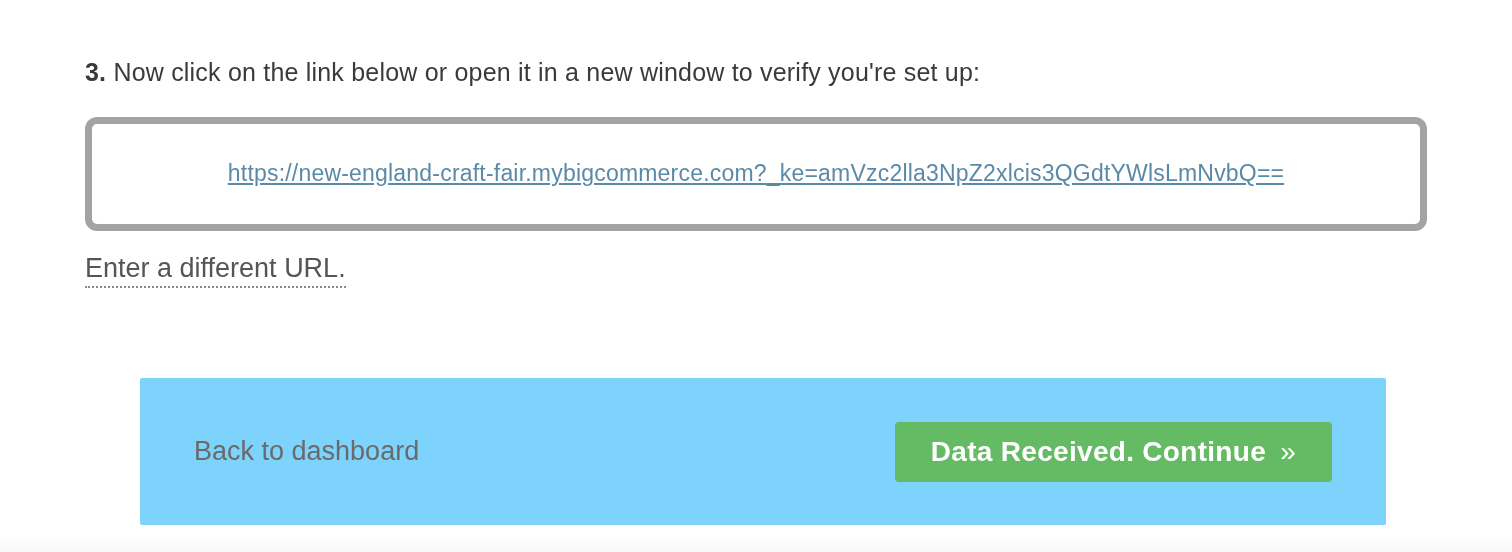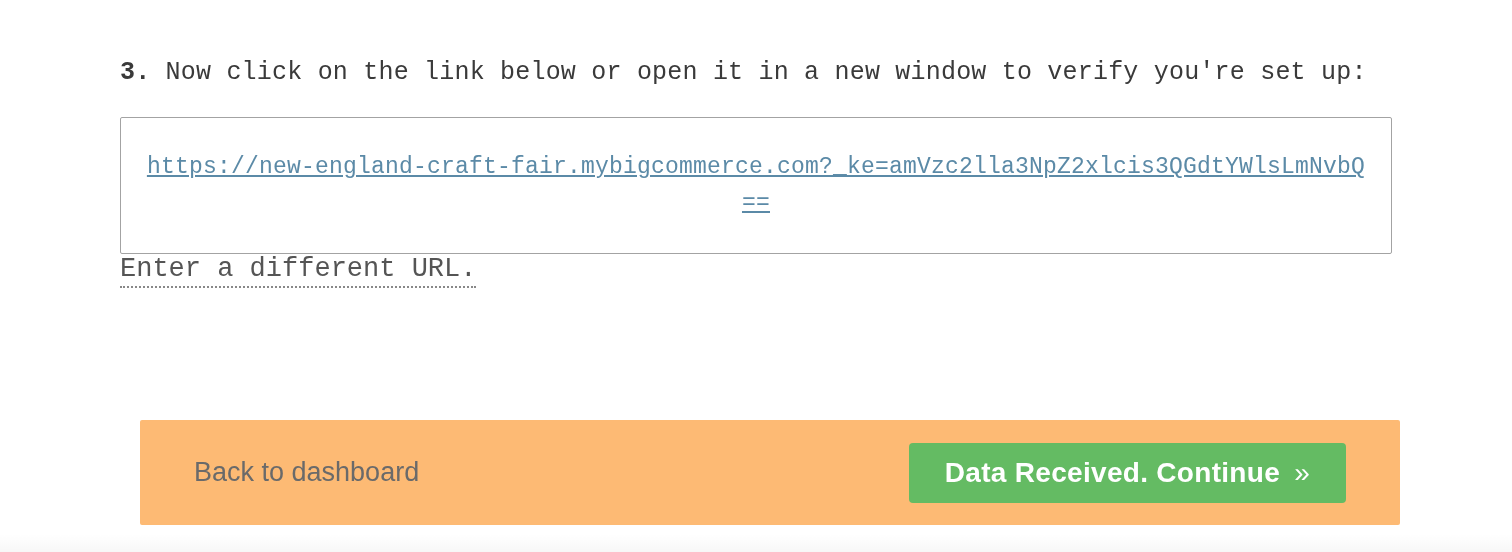--- a/index.html
+++ b/index.html
@@ -9,38 +9,38 @@
     }
     body {
       font-family: -apple-system, BlinkMacSystemFont, "Segoe UI", Helvetica, Arial, sans-serif;
       background: #ffffff;
       width: 1512px;
       height: 552px;
       position: relative;
       overflow: hidden;
     }
     .content-wrapper {
-      padding: 0 120px;
+      padding: 0 85px;
       padding-top: 58px;
-      font-family: Liberation Mono, monospace;
     }
     .instruction-text {
       font-size: 25px;
       color: #3a3a3a;
       letter-spacing: 0.2px;
       margin-bottom: 30px;
     }
     .instruction-text .step-number {
       font-weight: 700;
     }
     .link-box {
-      border: 1px solid #a3a3a3;
-      border-radius: 2px;
+      border: 7px solid #a3a3a3;
+      border-radius: 12px;
       padding: 32px 20px;
       text-align: center;
+      margin-bottom: 22px;
     }
     .verify-link {
       color: #5b8aa7;
       font-size: 23px;
       text-decoration: underline;
       line-height: 1.55;
       word-break: break-all;
       cursor: pointer;
       letter-spacing: 0.2px;
     }
@@ -48,24 +48,24 @@
       font-size: 27px;
       color: #555555;
       border-bottom: 2px dotted #888;
       cursor: pointer;
       display: inline-block;
       padding-bottom: 2px;
     }
     .footer-bar {
       position: absolute;
       left: 140px;
-      right: 112px;
+      right: 126px;
       bottom: 27px;
-      background: #fdba74;
-      height: 105px;
+      background: #7dd3fc;
+      height: 147px;
       display: flex;
       justify-content: space-between;
       align-items: center;
       padding: 0 54px 0 54px;
       border-radius: 2px;
     }
     .back-link {
       font-size: 27px;
       color: #6a6a6a;
       cursor: pointer;

